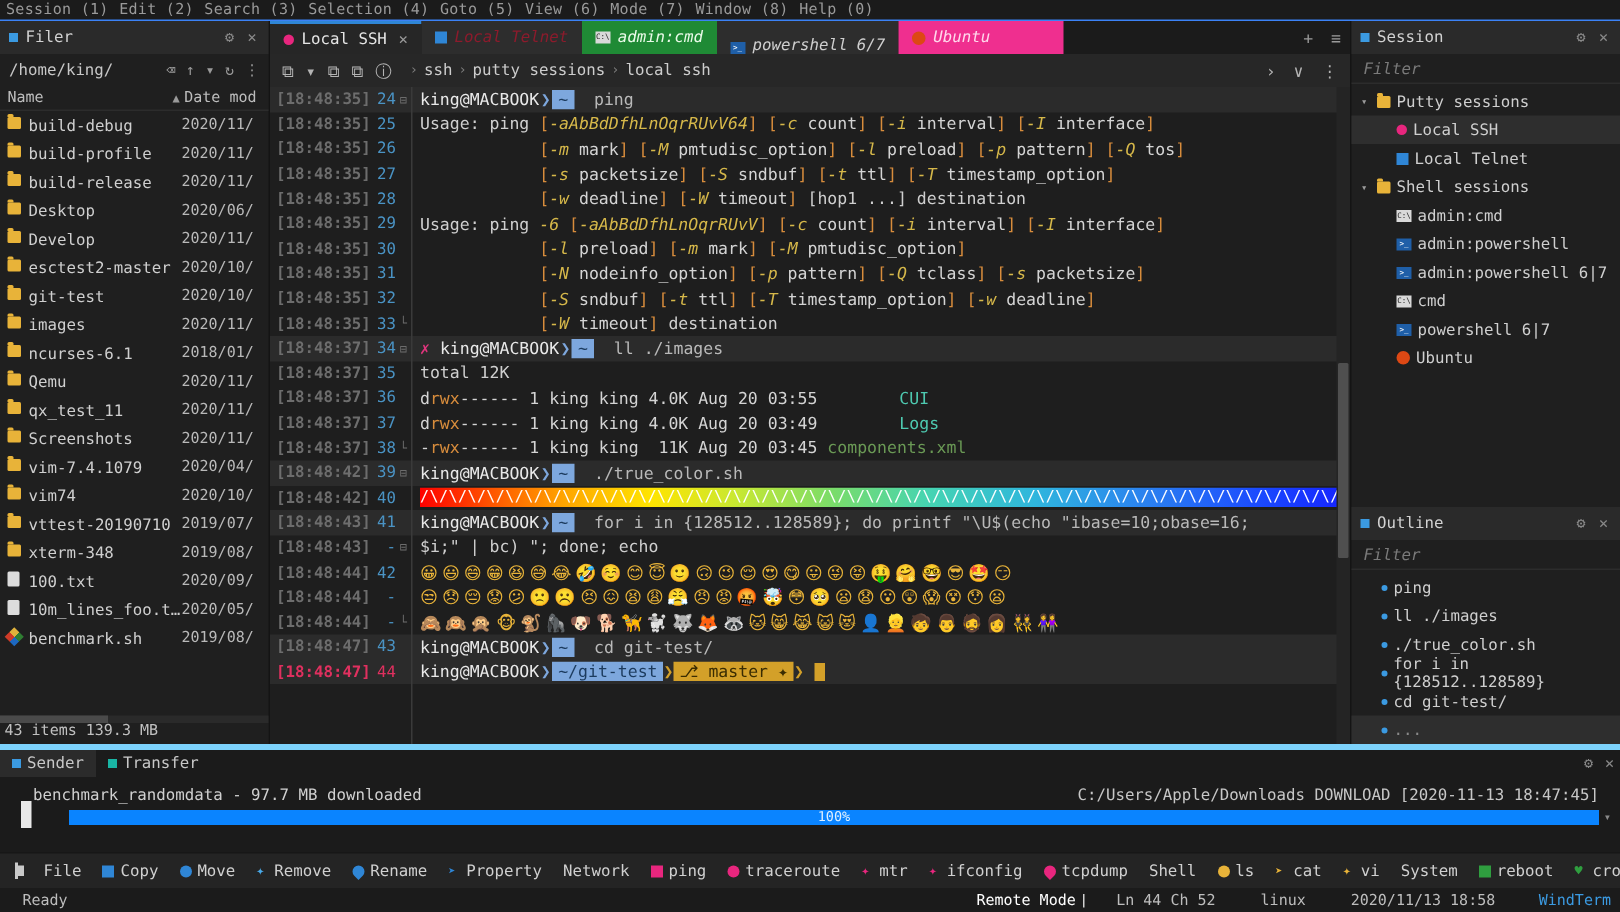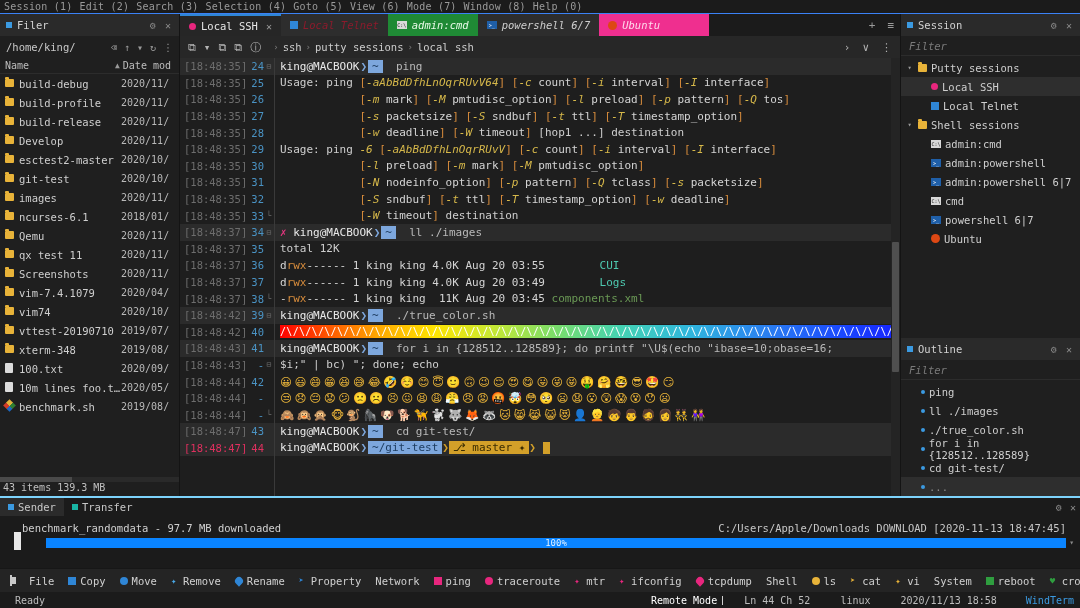--- a/index.html
+++ b/index.html
@@ -81,21 +81,21 @@
     padding:0 4px; font-size:10.5px; color:#c7c7c7;
   }
   .termtool .ic { padding:0 4px; color:#b4b4b4; font-size:11px;}
   .termtool .bc { display:flex; align-items:center; gap:4px; padding-left:8px; flex:1 1 auto;}
   .termtool .bc .sep { color:#7d7d7d; font-size:9px;}
   .termtool .bc .seg { color:#cdcdcd; }
   .termtool .rt { display:flex; align-items:center; gap:4px; color:#b0b0b0;}
 
   .term { flex:1 1 auto; position:relative; overflow:hidden; background:#1e1e1e; }
   .tline { display:flex; align-items:center; height:16.6px; font-size:11px; white-space:pre; font-family:"DejaVu Sans Mono", monospace;}
-  .ts { width:62px; flex:0 0 62px; color:#6d6d6d; padding-left:4px; font-size:10.5px;}
+  .ts { width:62px; flex:0 0 62px; color:#6d6d6d; padding-left:4px; font-size:10.5px;font-weight:bold;}
   .ln { width:22px; flex:0 0 22px; text-align:right; color:#4a93c4; font-size:10.5px;}
   .fold { width:10px; flex:0 0 10px; text-align:center; color:#6d6d6d; font-size:8px;}
   .tc { flex:1 1 auto; overflow:hidden; padding-left:6px; position:relative;}
   .tline.cur .ts { color:#e0305f; }
   .tline.cur .ln { color:#e0305f; }
   .tline.promptrow { background:#2b2b2b; }
   .gut { position:absolute; left:94px; top:0; bottom:0; width:1px; background:#3a3a3a;}
   .prompt-user { color:#e9e9e9; }
   .seg-blue { background:#7da7dd; color:#1c3b5e; padding:0 4px; position:relative; }
   .seg-gold { background:#d3a029; color:#3a2c02; padding:0 4px;}
@@ -125,21 +125,21 @@
   .ic-folder:before{content:'';position:absolute;top:-2px;left:0;width:4px;height:2px;background:#e8b339;border-radius:1px 1px 0 0;}
   .ic-dot-pink { width:7px;height:7px;border-radius:50%;background:#e8267e;display:inline-block;}
   .ic-dot-blue { width:8px;height:8px;background:#2f86d6;display:inline-block;}
   .ic-cmd { width:10px;height:8px;background:#d9d9d9;color:#222;font-size:5px;line-height:8px;text-align:center;display:inline-block;}
   .ic-ps  { width:10px;height:8px;background:#1f5fa8;color:#fff;font-size:5px;line-height:8px;text-align:center;display:inline-block;}
   .ic-ubuntu{width:9px;height:9px;border-radius:50%;background:#dd4814;display:inline-block;}
   .ic-bullet{width:4px;height:4px;border-radius:50%;background:#3b9ae1;display:inline-block;}
   .rside .spacerflex { flex:1 1 auto; }
 
   
-  .xfer { flex:0 0 72px; background:#1b1b1b; display:flex; flex-direction:column; border-top:2px solid #7dd3fc;}
+  .xfer { flex:0 0 72px; background:#1b1b1b; display:flex; flex-direction:column; border-top:4px solid #7dd3fc;}
   .xfer-tabs { height:18px; display:flex; align-items:center; background:#1b1b1b; font-size:10.5px; gap:0; }
   .xtab { display:flex; align-items:center; gap:4px; padding:0 8px; height:18px; color:#c8c8c8;}
   .xtab.active { background:#2b2b2b; }
   .xtab .sq { width:6px;height:6px;display:inline-block;}
   .xfer-tabs .sp { flex:1 1 auto;}
   .xfer-tabs .ic { color:#8a8a8a; padding:0 4px; font-size:10px;}
   .xfer-body { flex:1 1 auto; position:relative; padding:6px 0 0 0;}
   .xrow { display:flex; align-items:center; padding:0 14px 0 22px; font-size:10.5px; color:#d0d0d0;}
   .xrow .nm { flex:1 1 auto;}
   .xrow .rt { color:#c7c7c7;}
@@ -217,20 +217,25 @@
             <span class="fn">build-profile</span>
             <span class="fd">2020/11/</span>
           </div>
           <div class="frow">
             <span class="fi"><span class="ficon-folder"></span></span>
             <span class="fn">build-release</span>
             <span class="fd">2020/11/</span>
           </div>
           <div class="frow">
             <span class="fi"><span class="ficon-folder"></span></span>
+            <span class="fn">Desktop</span>
+            <span class="fd">2020/06/</span>
+          </div>
+          <div class="frow">
+            <span class="fi"><span class="ficon-folder"></span></span>
             <span class="fn">Develop</span>
             <span class="fd">2020/11/</span>
           </div>
           <div class="frow">
             <span class="fi"><span class="ficon-folder"></span></span>
             <span class="fn">esctest2-master</span>
             <span class="fd">2020/10/</span>
           </div>
           <div class="frow">
             <span class="fi"><span class="ficon-folder"></span></span>
@@ -312,21 +317,21 @@
             <span class="x">✕</span>
           </div>
           <div class="tab" style="background: rgb(45, 45, 45);">
             <span class="sqi" style="background: rgb(47, 134, 214);"></span>
             <span style="color: rgb(140, 27, 44); font-style: italic;">Local Telnet</span>
           </div>
           <div class="tab" style="background: rgb(31, 138, 53);">
             <span class="ic-cmd">C:\</span>
             <span style="color: rgb(234, 251, 233); font-style: italic;">admin:cmd</span>
           </div>
-          <div class="tab" style="background: rgb(45, 45, 45);">
+          <div class="tab" style="background: rgb(45, 45, 45); align-items: flex-end;">
             <span class="ic-ps">&gt;_</span>
             <span style="color: rgb(207, 207, 207); font-style: italic;">powershell 6/7</span>
           </div>
           <div class="tab" style="background: rgb(239, 47, 143); min-width: 110px;">
             <span class="ic-ubuntu"></span>
             <span style="color: rgb(255, 217, 236); font-style: italic;">Ubuntu</span>
           </div>
           <span class="spacer"></span>
           <span class="tbtn">+</span>
           <span class="tbtn">≡</span>

